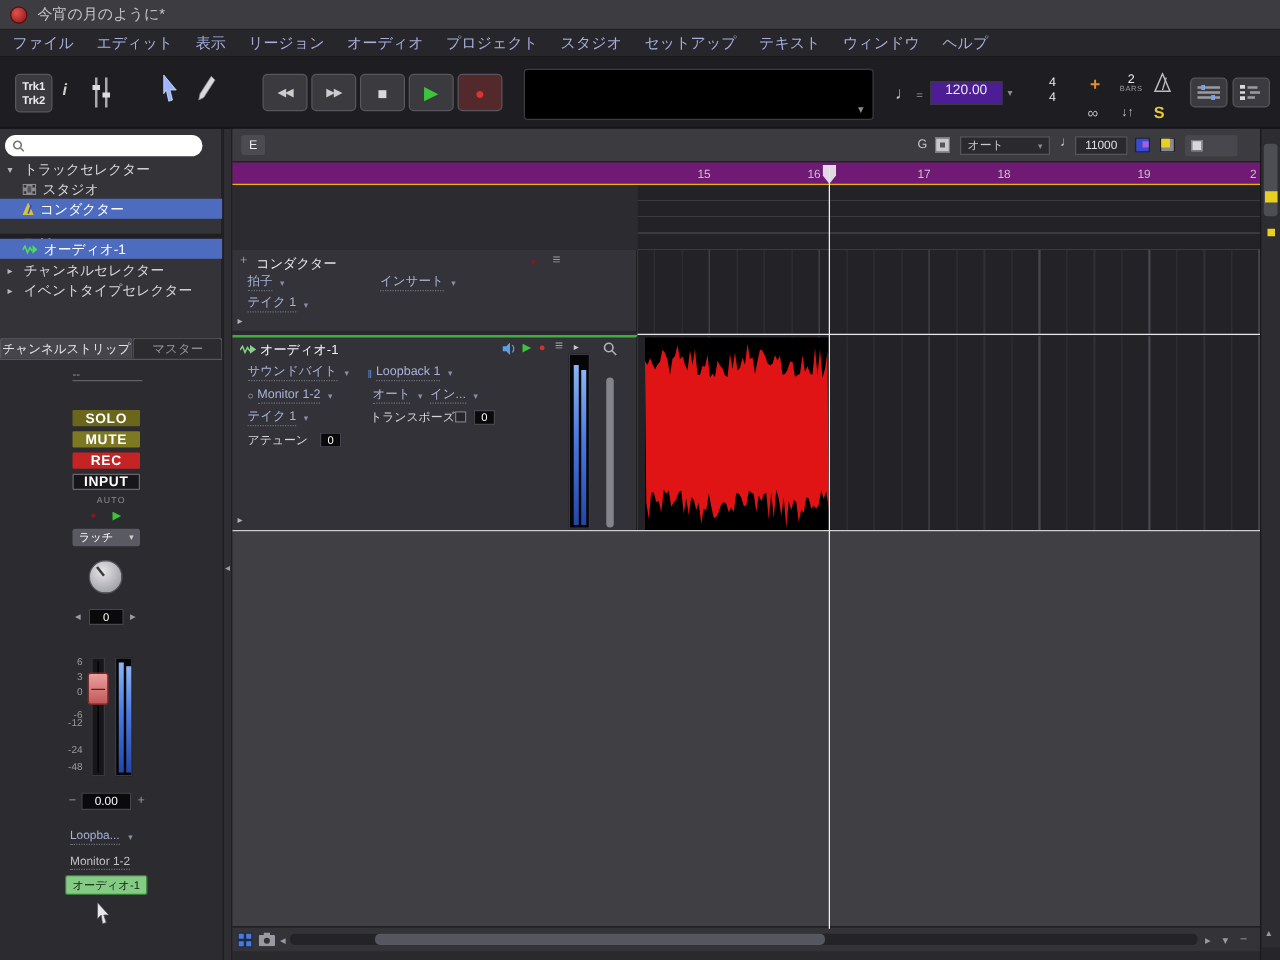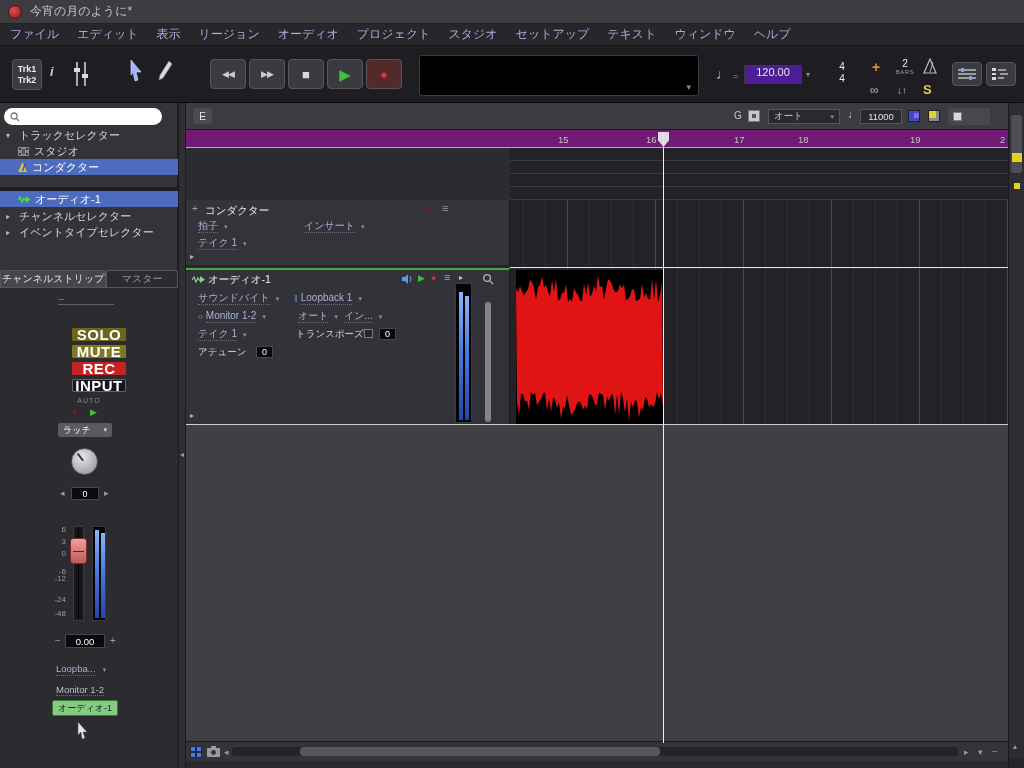--- a/index.html
+++ b/index.html
@@ -53,23 +53,23 @@
   .trow.sel { background:#4d6cc0; color:#fff; }
   .trow.dark { background:#1f1f23; color:#e0e0e4;margin-top:12px; }
   .twisty { color:#b8b8bc; font-size:8px; width:8px; }
   .tabs { position:absolute; top:167px; left:0; width:178px; height:17px; display:flex; }
   .tab { display:flex; align-items:center; justify-content:center; font-size:10px;
     border:1px solid #55555a; border-bottom:none; border-radius:3px 3px 0 0; }
   .tab.on  { flex:1.5; background:#45454b; color:#e4e4e8; }
   .tab.off { flex:1;   background:#2b2b30; color:#96969c; }
   #strip { position:absolute; top:184px; left:0; width:178px; height:481px;
     background:#2b2b30; border-top:1px solid #55555a; }
-  .stripbtn { position:absolute; left:72px; width:54px; height:13px;
+  .stripbtn { position:absolute; left:58px; width:54px; height:13px;
     display:flex; align-items:center; justify-content:center;
-    color:#fff; font-size:15px; font-weight:bold; letter-spacing:.5px; border-radius:1px; }
+    color:#fff; font-size:11px; font-weight:bold; letter-spacing:.5px; border-radius:1px; }
   .dd { color:#aab2d8; font-size:10px; border-bottom:1px dotted #6d6d78;
     white-space:nowrap; line-height:12px; }
   .ddarrow { color:#8890a8; font-size:7px; margin-left:3px; }
   .knob { position:absolute; left:71px; top:160px; width:27px; height:27px; border-radius:50%;
     background:radial-gradient(circle at 40% 32%, #e6e6ea, #8d8d95);
     border:1px solid #55555c; }
   .knob .ptr { position:absolute; left:12px; top:2px; width:2px; height:9px;
     background:#3a3a3e; transform:rotate(-38deg); transform-origin:1px 12px; }
   .scale { position:absolute; left:48px; width:18px; text-align:right;
     color:#9a9aa0; font-size:8px; line-height:8px; }

